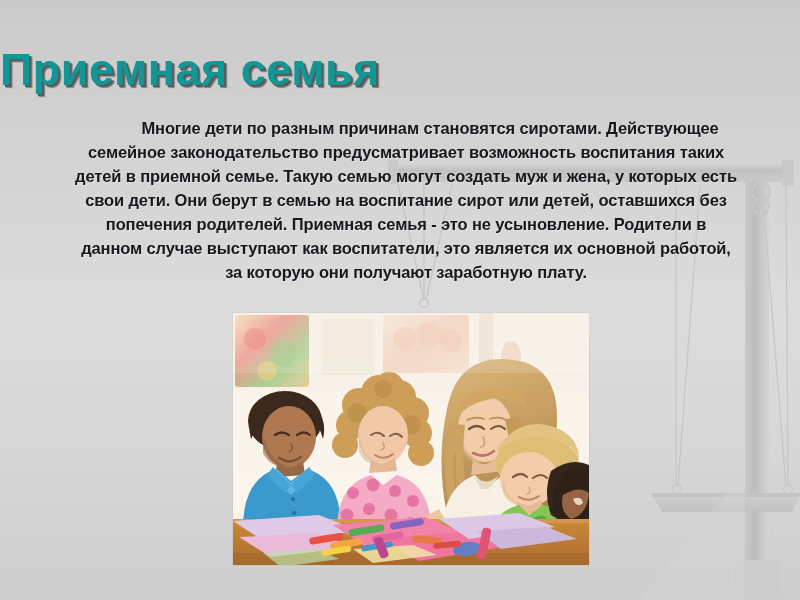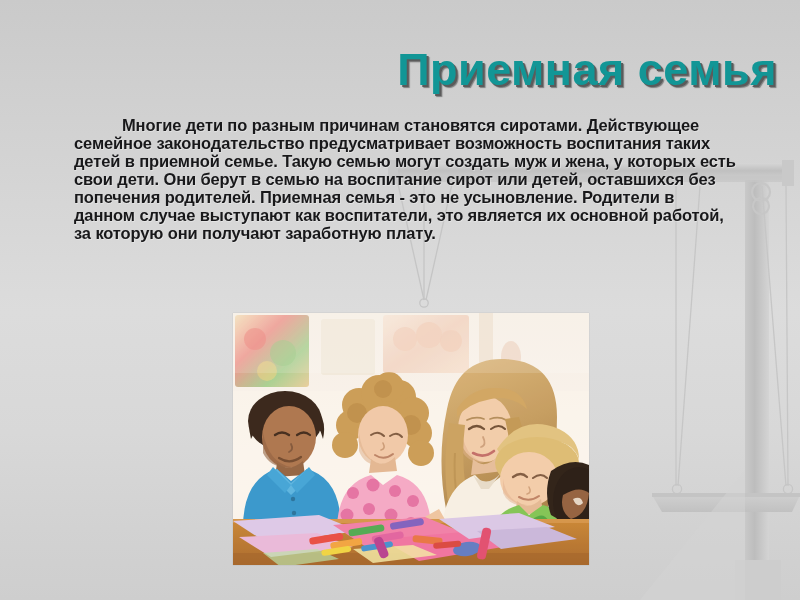--- a/index.html
+++ b/index.html
@@ -38,41 +38,40 @@
     height: 600px;
     pointer-events: none;
   }
 
   
   #title {
     position: absolute;
     left: 0;
     top: 44px;
     width: 737px;
-    text-align: right;
+    text-align: left;
     font-size: 45px;
     font-weight: bold;
     letter-spacing: 0.5px;
     color: #129696;
     text-shadow: 2px 2px 0 #5b5b5b, 3px 3px 1px rgba(60,60,60,0.55);
     white-space: nowrap;
-    padding-left: 40px;
   }
 
   
   #body-text {
     position: absolute;
     left: 74px;
     top: 116px;
     width: 664px;
     font-size: 16.5px;
     font-weight: bold;
-    line-height: 18px;
+    line-height: 24px;
     color: #18181a;
-    text-align: left;
+    text-align: center;
     text-indent: 48px;
     letter-spacing: -0.12px;
     text-shadow: 0.6px 0.6px 0 rgba(255,255,255,0.35);
   }
 
   
   #photo {
     position: absolute;
     left: 233px;
     top: 313px;

